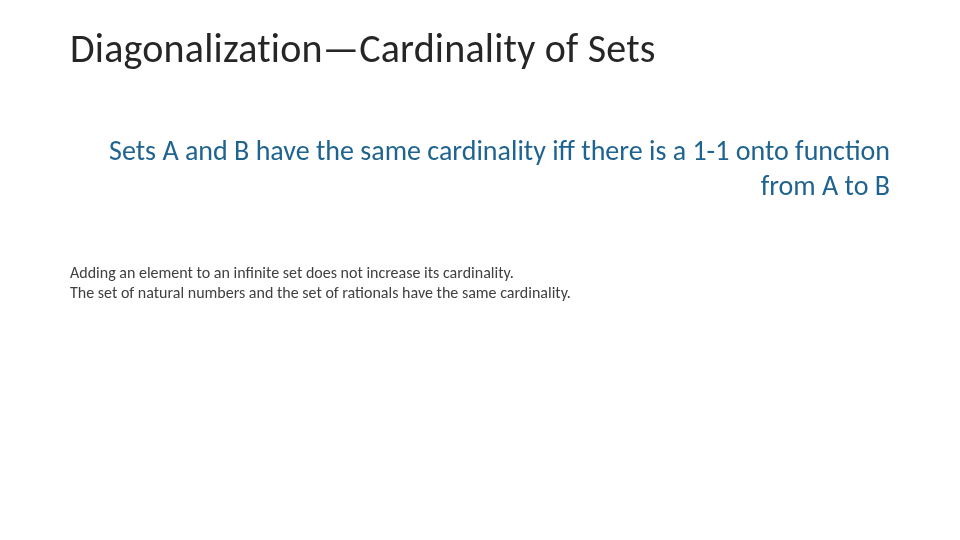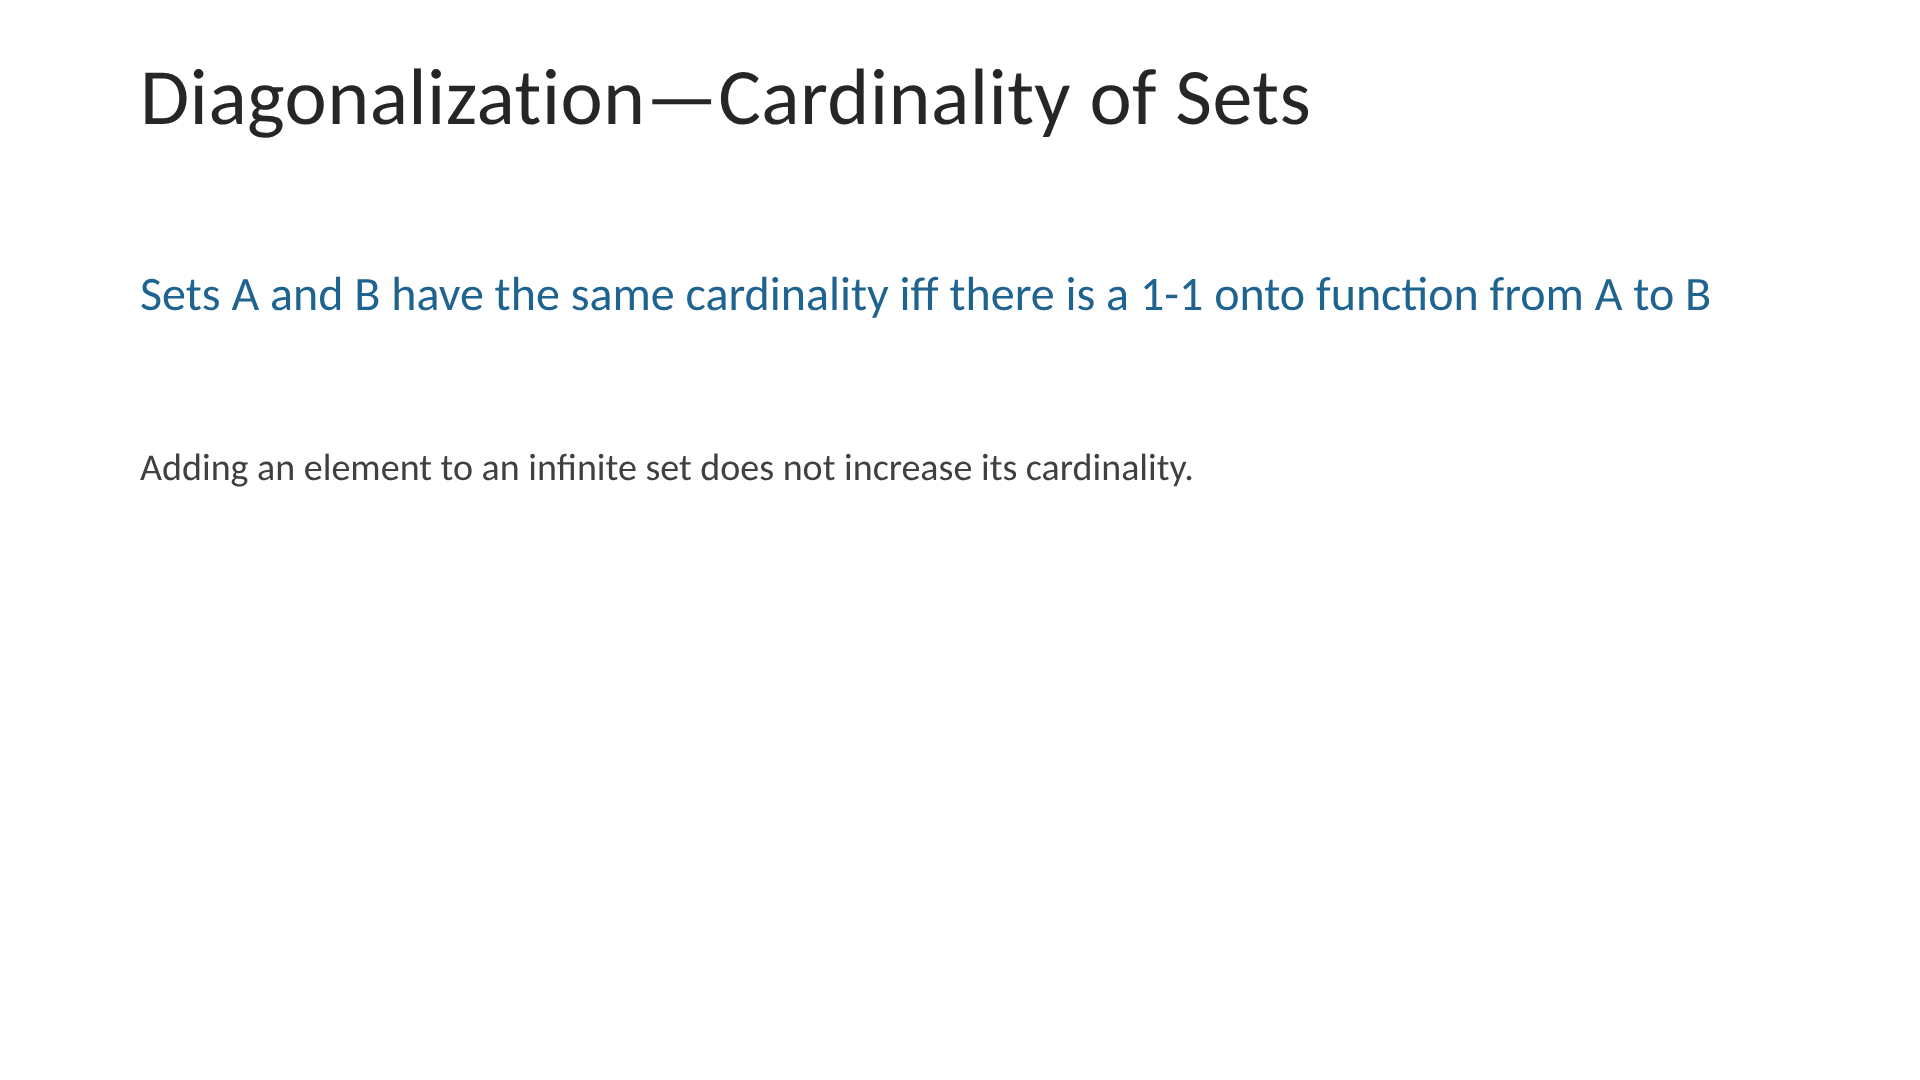--- a/index.html
+++ b/index.html
@@ -18,38 +18,40 @@
     padding: 24px 70px 18px 70px;
   }
   .title {
     font-size: 40px;
     font-weight: 400;
     color: #262626;
     margin: 0 0 60px 0;
     letter-spacing: 0.2px;
   }
   .definition {
-    font-size: 24px;
+    font-size: 28px;
     color: #1f6390;
     line-height: 1.25;
     margin-bottom: 60px;
+    text-align: right;
   }
   .body {
-    font-size: 19px;
+    font-size: 16px;
     color: #404040;
     line-height: 1.25;
   }
   .body p {
     margin: 0;
   }
 </style>
 </head>
 <body>
 
 <div class="slide">
   <h1 class="title">Diagonalization—Cardinality of Sets</h1>
 
   <div class="definition">Sets A and B have the same cardinality iff there is a 1-1 onto function from A to B</div>
 
   <div class="body">
     <p>Adding an element to an  infinite set does not increase its cardinality.</p>
+    <p>The set of natural numbers and the set of rationals have the same cardinality.</p>
   </div>
 </div>
 
 </body></html>

